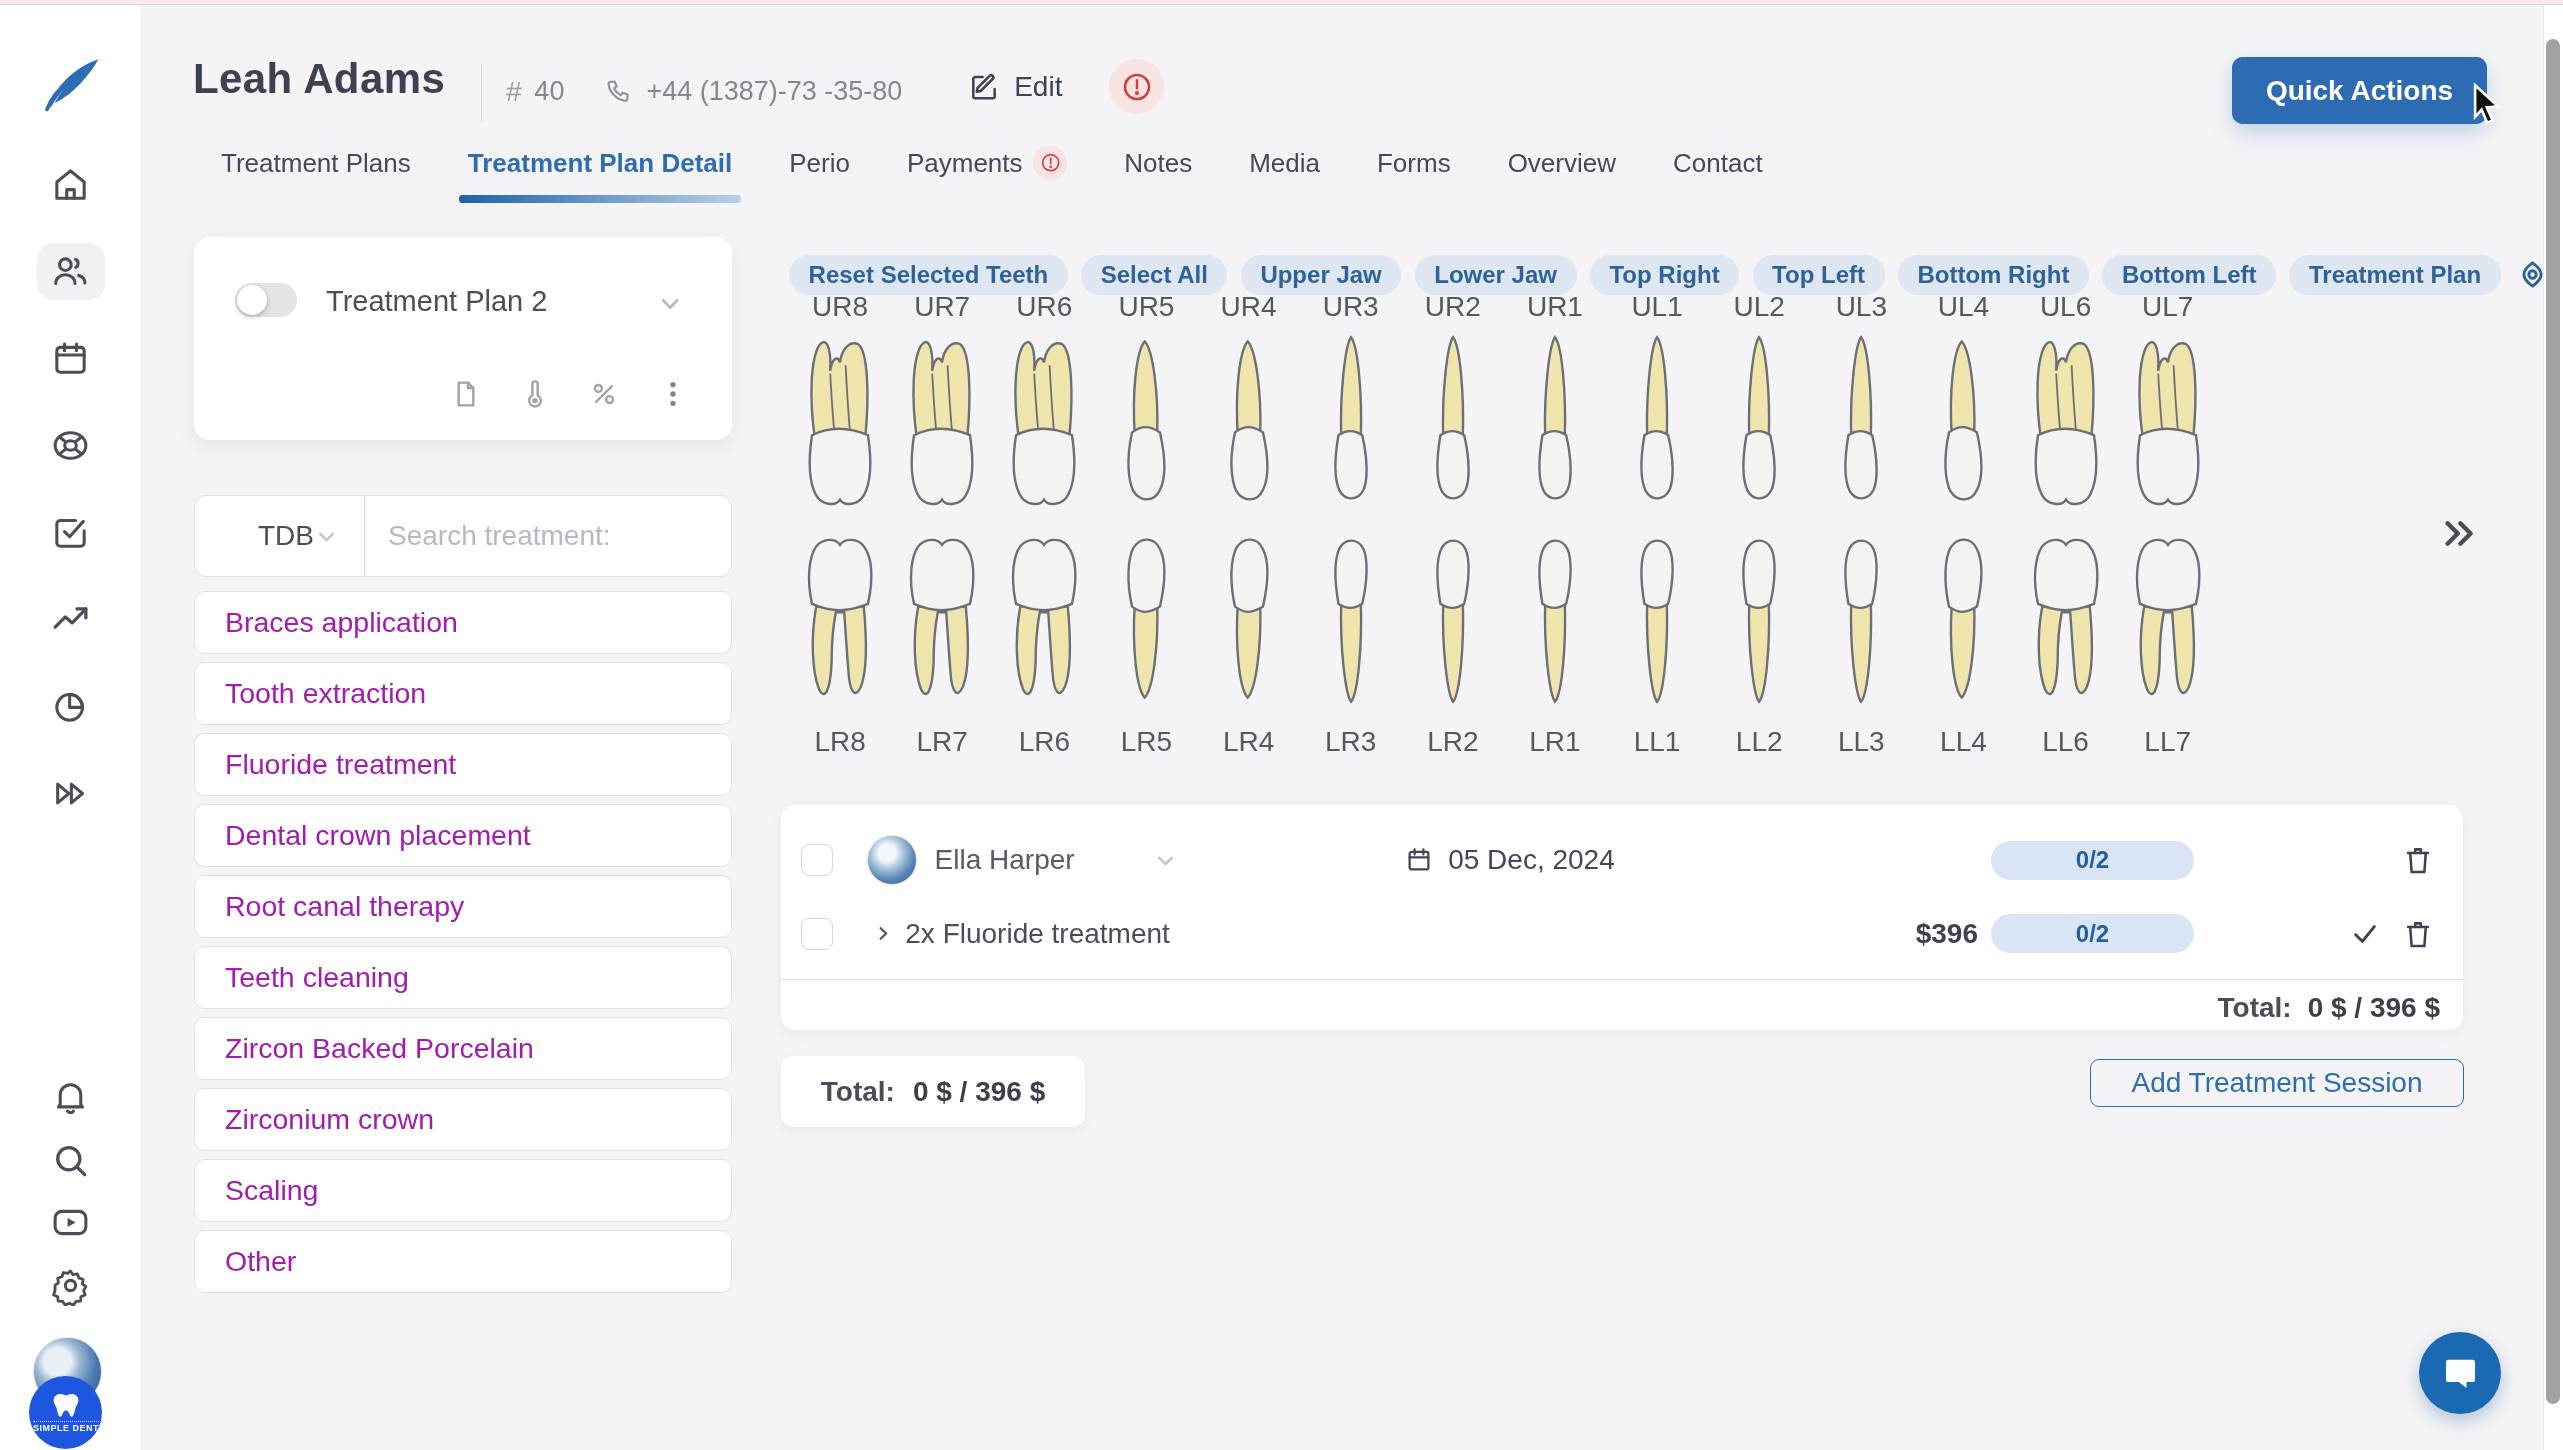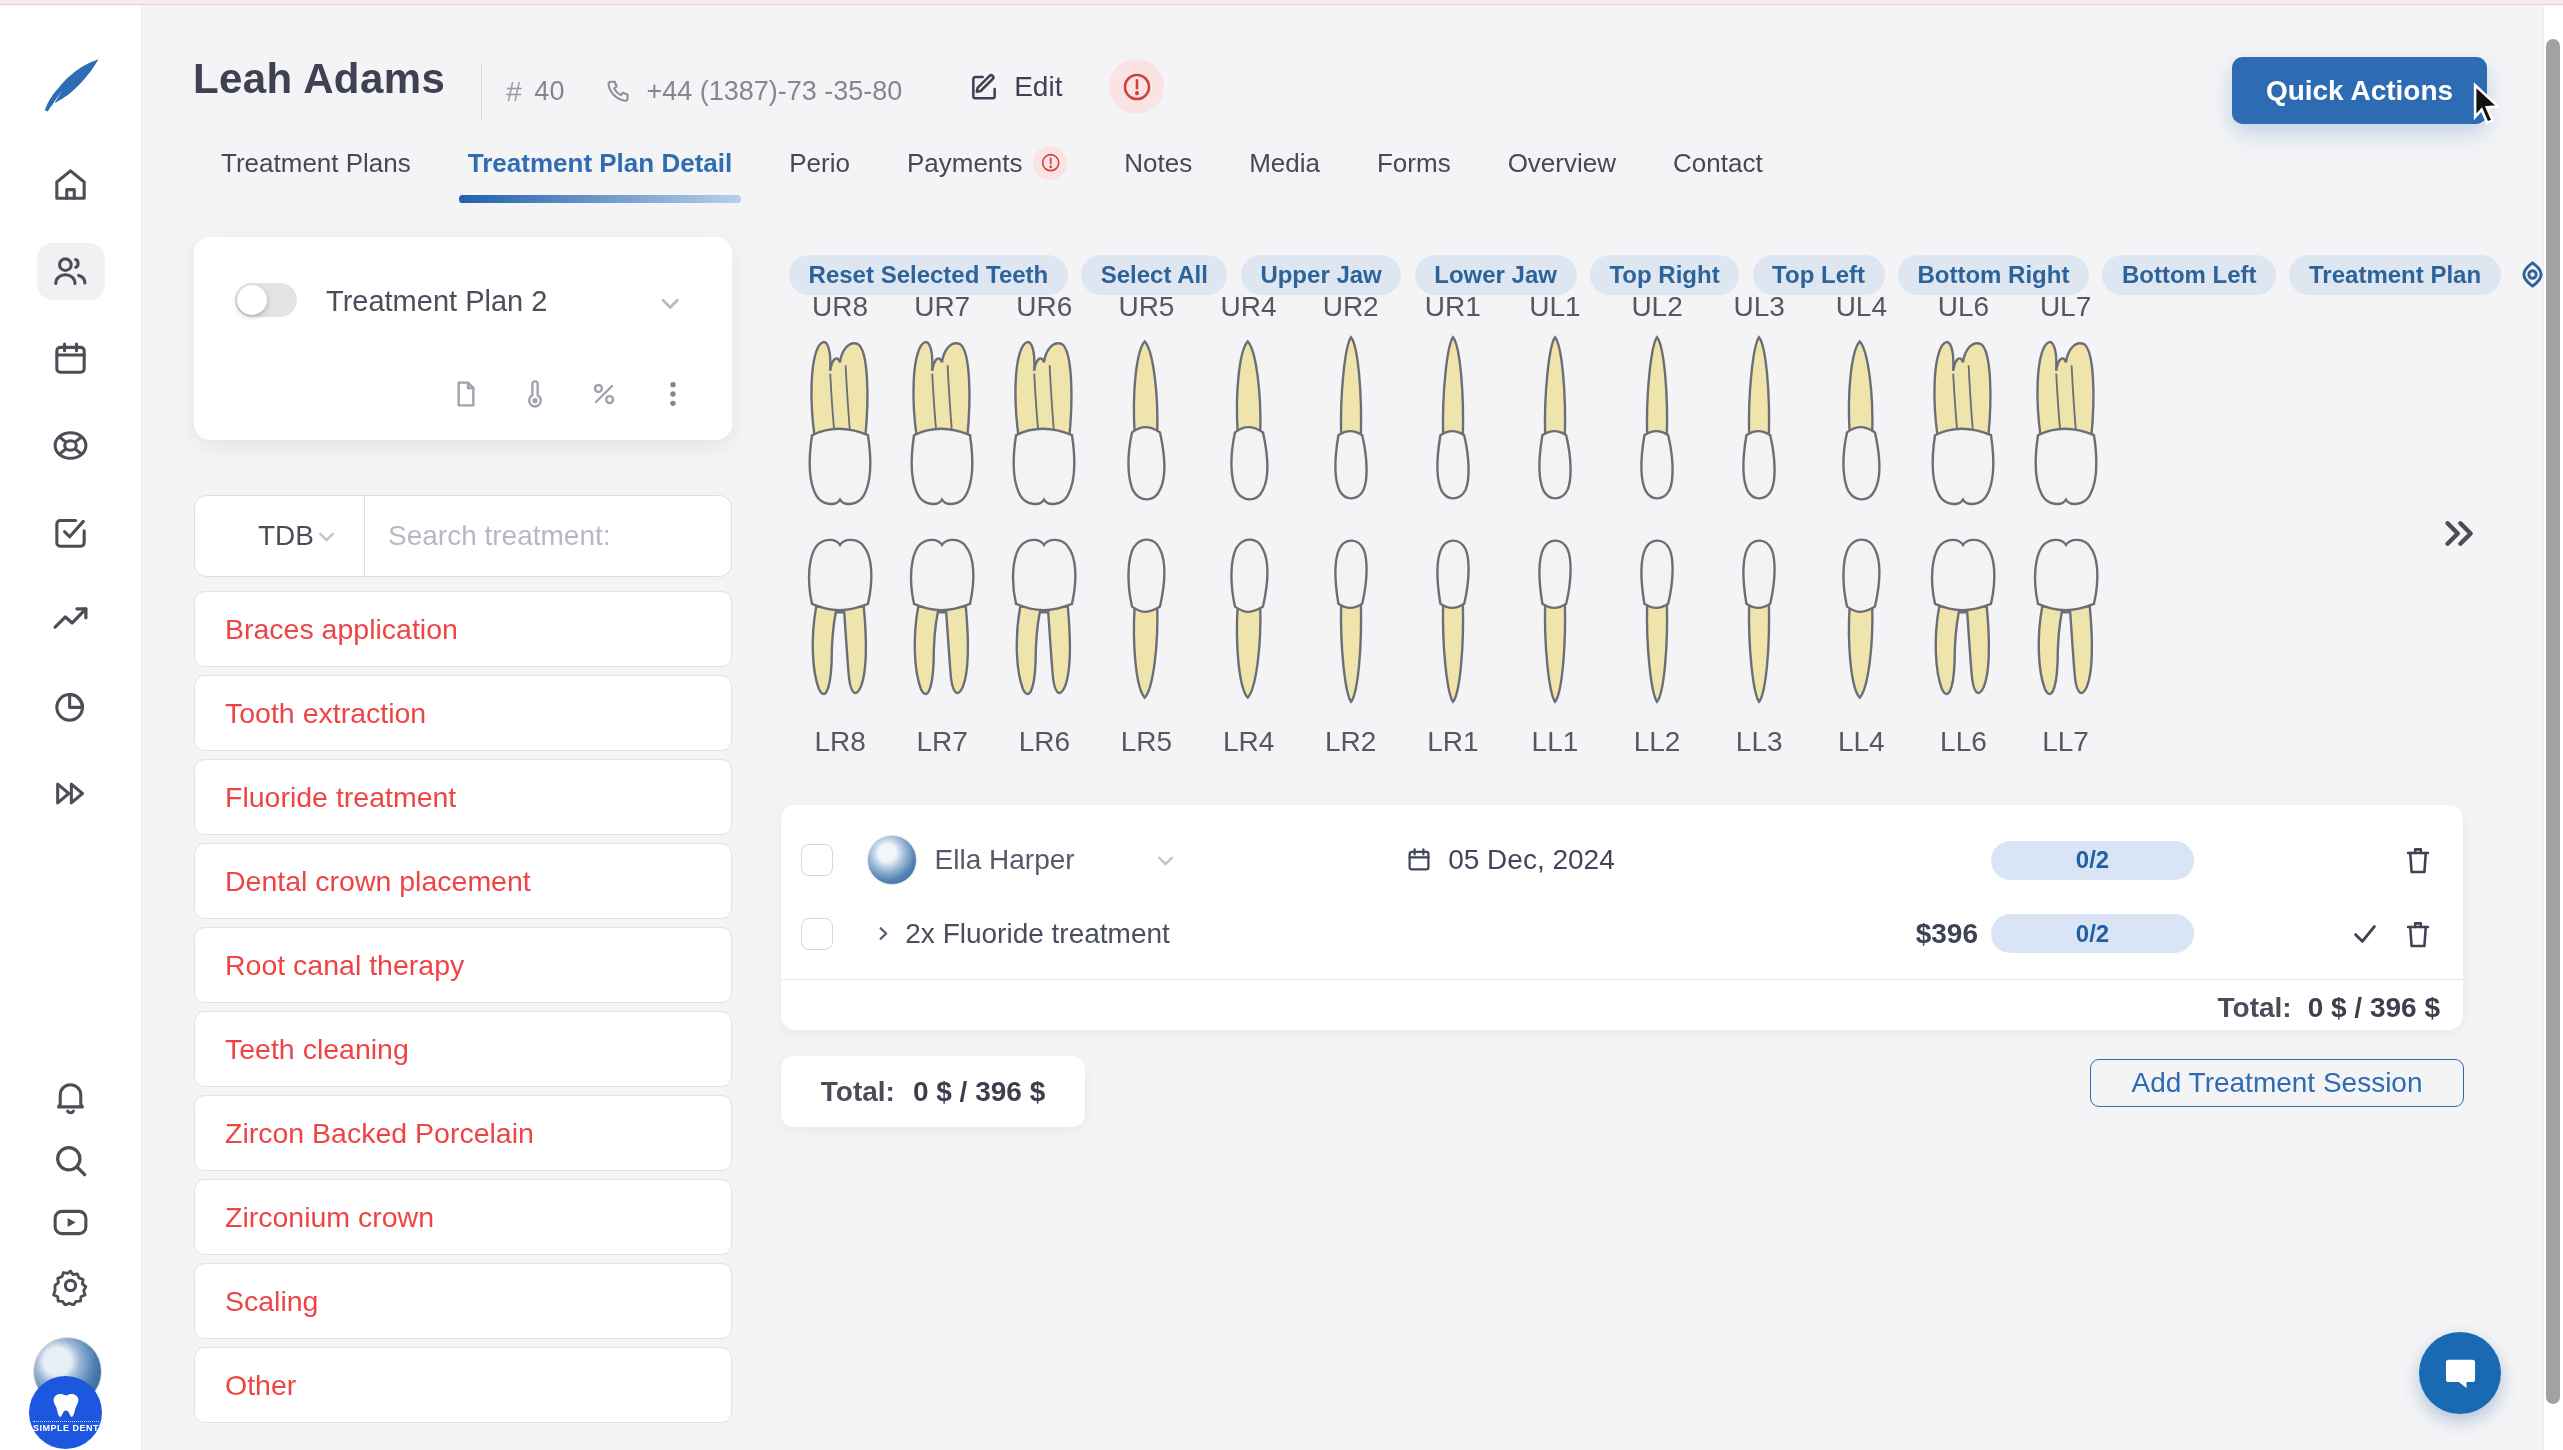--- a/index.html
+++ b/index.html
@@ -68,22 +68,22 @@
   
   .search-row { left:194px; top:495px; width:538px; height:82px; background:#fff; border:0.9px solid #dfdfe3; border-radius:12.5px; display:flex;padding-left:33px; }
   .tdb-select { width:178px; display:flex; align-items:center; justify-content:space-between; padding:0 25px 0 30px; border-right:0.9px solid #dfdfe3; cursor:pointer; }
   .tdb-select span { font-size:28px; color:#4a4d58; }
   .tdb-select svg { width:25px; height:25px; color:#c3c6cd; }
   .search-input { flex:1; border:none; outline:none; font-family:inherit; font-size:28px; color:#4a4d58; padding:0 23px; background:transparent; border-radius:12.5px; }
   .search-input::placeholder { color:#b6b9c2; }
 
   
   .treatment-list { left:194px; top:591px; width:538px; display:flex; flex-direction:column; gap:8px; }
-  .treatment-item { height:76px; background:#fff; border:0.9px solid #e2e2e6; border-radius:10.7px; display:flex; align-items:center;
-      padding-left:30px; font-size:28.5px; color:#ef4444; cursor:pointer; }
+  .treatment-item { height:63px; background:#fff; border:0.9px solid #e2e2e6; border-radius:10.7px; display:flex; align-items:center;
+      padding-left:30px; font-size:28.5px; color:#a21caf; cursor:pointer; }
 
   
   .chips { left:789px; top:254px; width:1677px; display:flex; align-items:center; gap:13.3px; }
   .chip { height:40px; padding:0 19.6px; border-radius:20.5px; background:#dde6f1; color:#2d6399; font-size:24px; font-weight:600;
       display:flex; align-items:center; cursor:pointer; white-space:nowrap; }
   .chip.plan { margin-left:auto; }
   .eye-btn { width:41px; height:41px; color:#2d6399; cursor:pointer; display:flex; align-items:center; justify-content:center; }
   .eye-btn svg { width:37px; height:37px; }
 
   
@@ -498,20 +498,32 @@
         <path d="M22 78 C20 48 23 18 29 11 C35 17 39 48 38 78 Z" class="tooth-root"></path>
         <path d="M20 76 C16 94 17 110 21 118 C26 126 36 126 40 117 C44 109 44 94 40 76 C32 71 27 71 20 76 Z" class="tooth-crown"></path>
       </svg>
       <svg viewBox="0 0 60 130" class="tooth-svg lower">
         <path d="M22 52 C20 82 23 112 29 119 C35 113 39 82 38 52 Z" class="tooth-root"></path>
         <path d="M20 54 C16 36 17 20 21 12 C26 4 36 4 40 13 C44 21 44 36 40 54 C32 59 27 59 20 54 Z" class="tooth-crown"></path>
       </svg>
       <div class="tooth-label lower">LR4</div>
     </div>
     <div class="tooth-col">
+      <div class="tooth-label">UR3</div>
+      <svg viewBox="0 0 60 130" class="tooth-svg">
+        <path d="M23 80 C22 46 26 14 30 8 C35 14 38 48 37 80 Z" class="tooth-root"></path>
+        <path d="M21 78 C18 96 18 110 22 118 C26 125 35 125 39 117 C42 110 42 95 38 78 C32 74 27 74 21 78 Z" class="tooth-crown"></path>
+      </svg>
+      <svg viewBox="0 0 60 130" class="tooth-svg lower">
+        <path d="M23 50 C22 84 26 116 30 122 C35 116 38 82 37 50 Z" class="tooth-root"></path>
+        <path d="M21 52 C18 34 18 20 22 12 C26 5 35 5 39 13 C42 20 42 35 38 52 C32 56 27 56 21 52 Z" class="tooth-crown"></path>
+      </svg>
+      <div class="tooth-label lower">LR3</div>
+    </div>
+    <div class="tooth-col">
       <div class="tooth-label">UR2</div>
       <svg viewBox="0 0 60 130" class="tooth-svg">
         <path d="M23 80 C22 46 26 14 30 8 C35 14 38 48 37 80 Z" class="tooth-root"></path>
         <path d="M21 78 C18 96 18 110 22 118 C26 125 35 125 39 117 C42 110 42 95 38 78 C32 74 27 74 21 78 Z" class="tooth-crown"></path>
       </svg>
       <svg viewBox="0 0 60 130" class="tooth-svg lower">
         <path d="M23 50 C22 84 26 116 30 122 C35 116 38 82 37 50 Z" class="tooth-root"></path>
         <path d="M21 52 C18 34 18 20 22 12 C26 5 35 5 39 13 C42 20 42 35 38 52 C32 56 27 56 21 52 Z" class="tooth-crown"></path>
       </svg>
       <div class="tooth-label lower">LR2</div>

